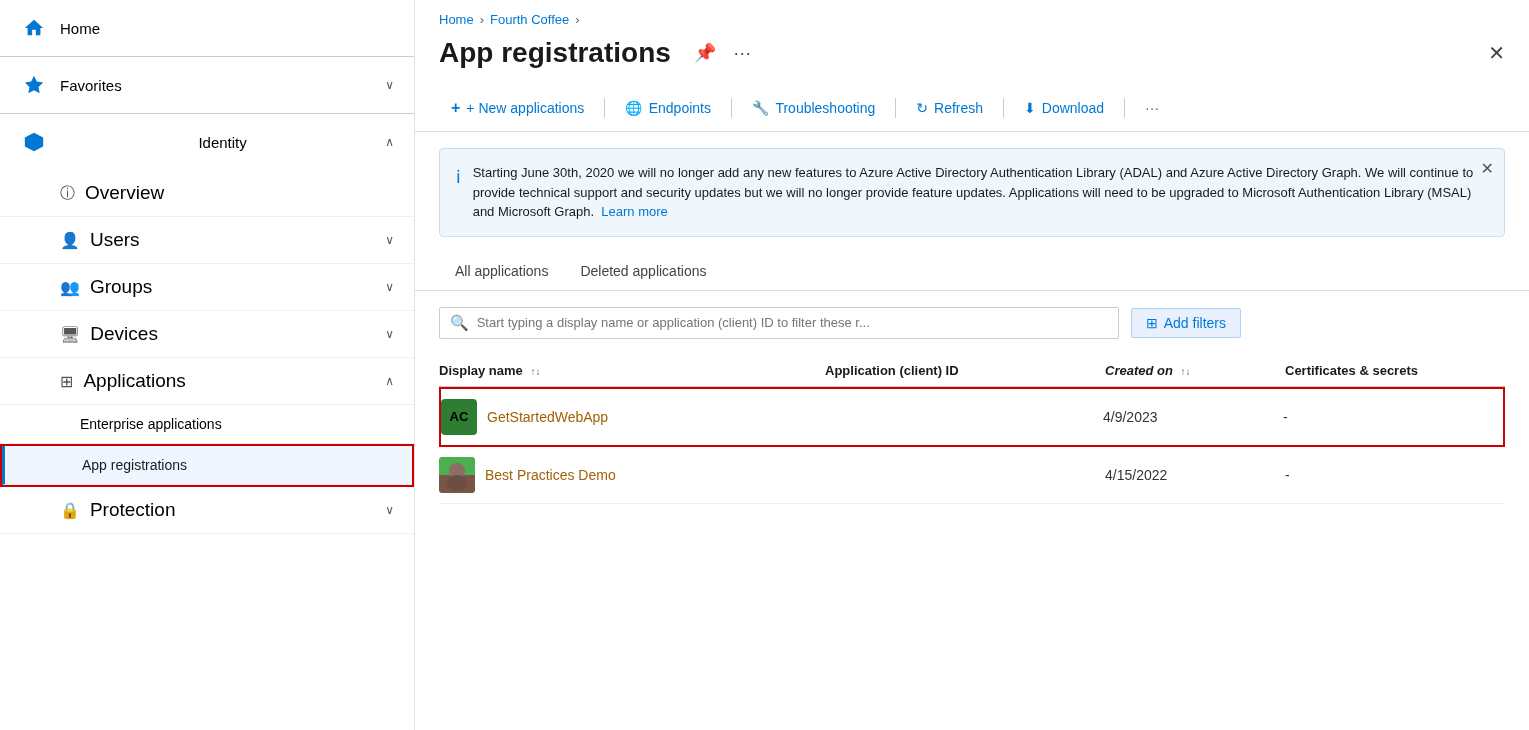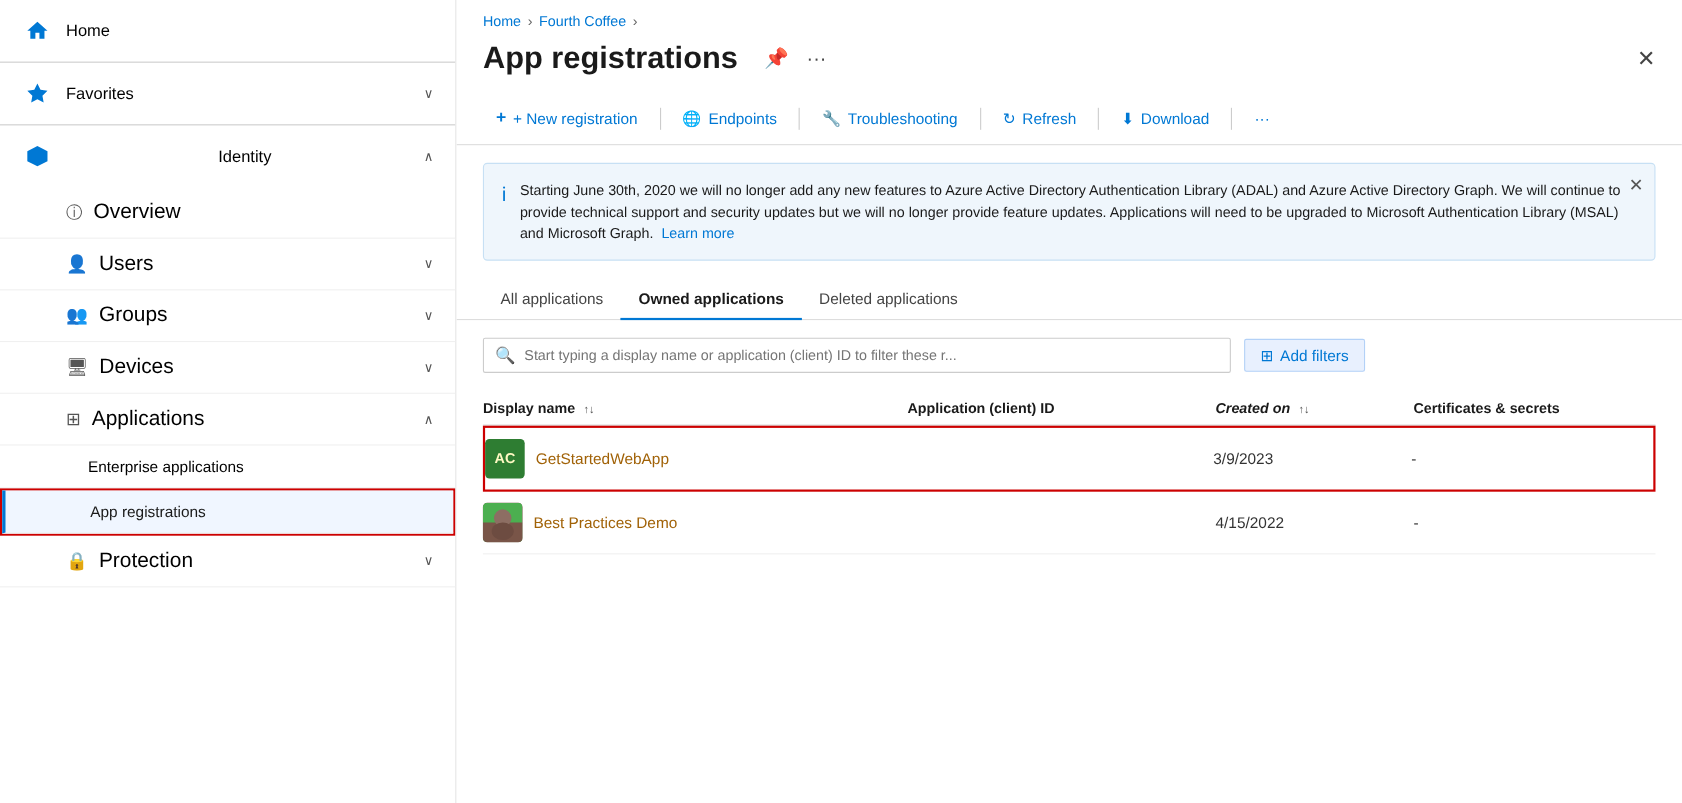--- a/index.html
+++ b/index.html
@@ -404,21 +404,21 @@
       <span>···</span>
     </button>
     <button class="header-close" title="Close">
       <span>✕</span>
     </button>
   </div>
 
   <div class="toolbar">
     <button class="toolbar-btn">
       <span style="font-size:16px; font-weight:700;">+</span>
-      <span style="font-size:14px;">+ New registration</span>
+      <span style="font-size:14px;">+ New applications</span>
     </button>
 
     <div class="toolbar-sep"></div>
 
     <button class="toolbar-btn">
       <span>🌐</span>
       <span>Endpoints</span>
     </button>
 
     <div class="toolbar-sep"></div>
@@ -453,21 +453,20 @@
     <span class="info-icon">ℹ</span>
     <div class="info-text">
       <span>Starting June 30th, 2020 we will no longer add any new features to Azure Active Directory Authentication Library (ADAL) and Azure Active Directory Graph. We will continue to provide technical support and security updates but we will no longer provide feature updates. Applications will need to be upgraded to Microsoft Authentication Library (MSAL) and Microsoft Graph.</span>
       &nbsp;<a href="#">Learn more</a>
     </div>
     <button class="close-btn">✕</button>
   </div>
 
   <div class="tabs">
     <div class="tab">All applications</div>
-    <div class="tab active">Owned applications</div>
     <div class="tab">Deleted applications</div>
   </div>
 
   <div class="filter-row">
     <div class="search-box">
       <span class="search-icon">🔍</span>
       <input type="text" placeholder="Start typing a display name or application (client) ID to filter these r..." style="">
     </div>
     <button class="add-filters-btn">
       <span>⊞</span>
@@ -485,27 +484,27 @@
       <div>Application (client) ID</div>
       <div style="cursor:pointer;font-style:italic;">
         Created on
         <span class="sort-icon">↑↓</span>
       </div>
       <div>Certificates &amp; secrets</div>
     </div>
 
     <div class="table-row row-highlight">
       <div class="app-name-cell">
-        <div class="app-avatar" style="background-color: #2e7d32; font-size:13px; font-weight:700; color:#fef9c3; width:36px; height:36px; display:flex; align-items:center; justify-content:center; border-radius:4px;">
+        <div class="app-avatar" style="background-color: #2e7d32; font-size:13px; font-weight:700; color:#000000; width:36px; height:36px; display:flex; align-items:center; justify-content:center; border-radius:4px;">
           AC
         </div>
         <a href="#" class="app-link">GetStartedWebApp</a>
       </div>
       <div class="table-cell"></div>
-      <div class="table-cell">3/9/2023</div>
+      <div class="table-cell">4/9/2023</div>
       <div class="table-cell">-</div>
     </div>
 
     <div class="table-row">
       <div class="app-name-cell">
         <div class="app-avatar" style="background-color: #795548; width:36px; height:36px; border-radius:4px; overflow:hidden; display:flex; align-items:center; justify-content:center;">
 
           <svg width="36" height="36" viewBox="0 0 36 36" xmlns="http://www.w3.org/2000/svg">
             <rect width="36" height="36" fill="#4CAF50"></rect>
             <rect y="18" width="36" height="18" fill="#795548"></rect>

